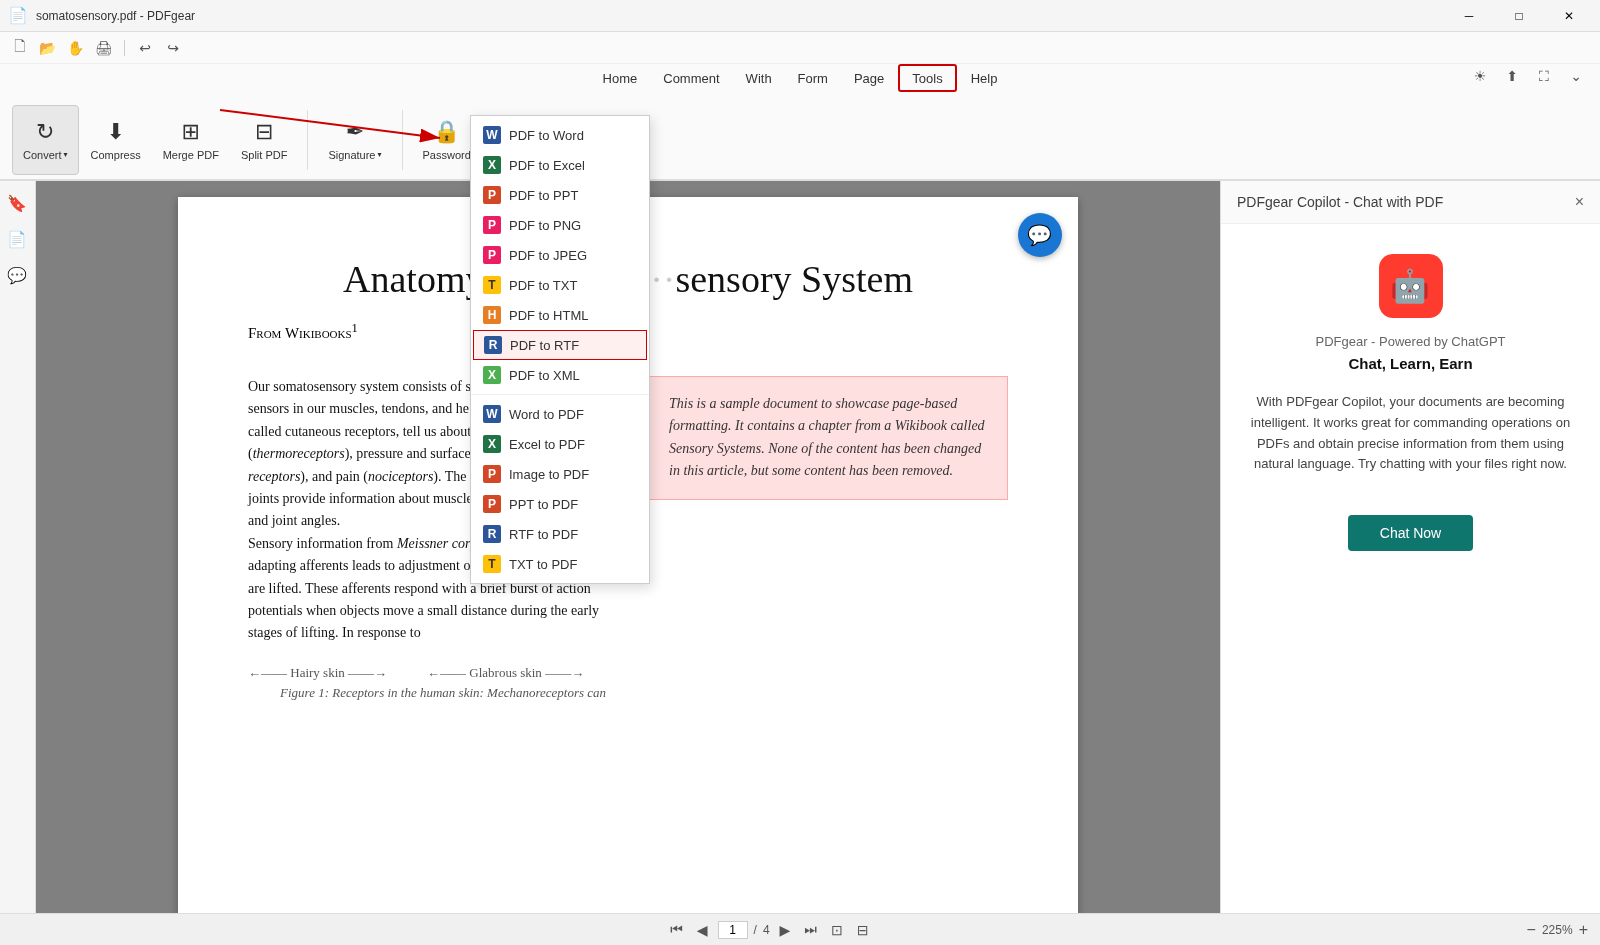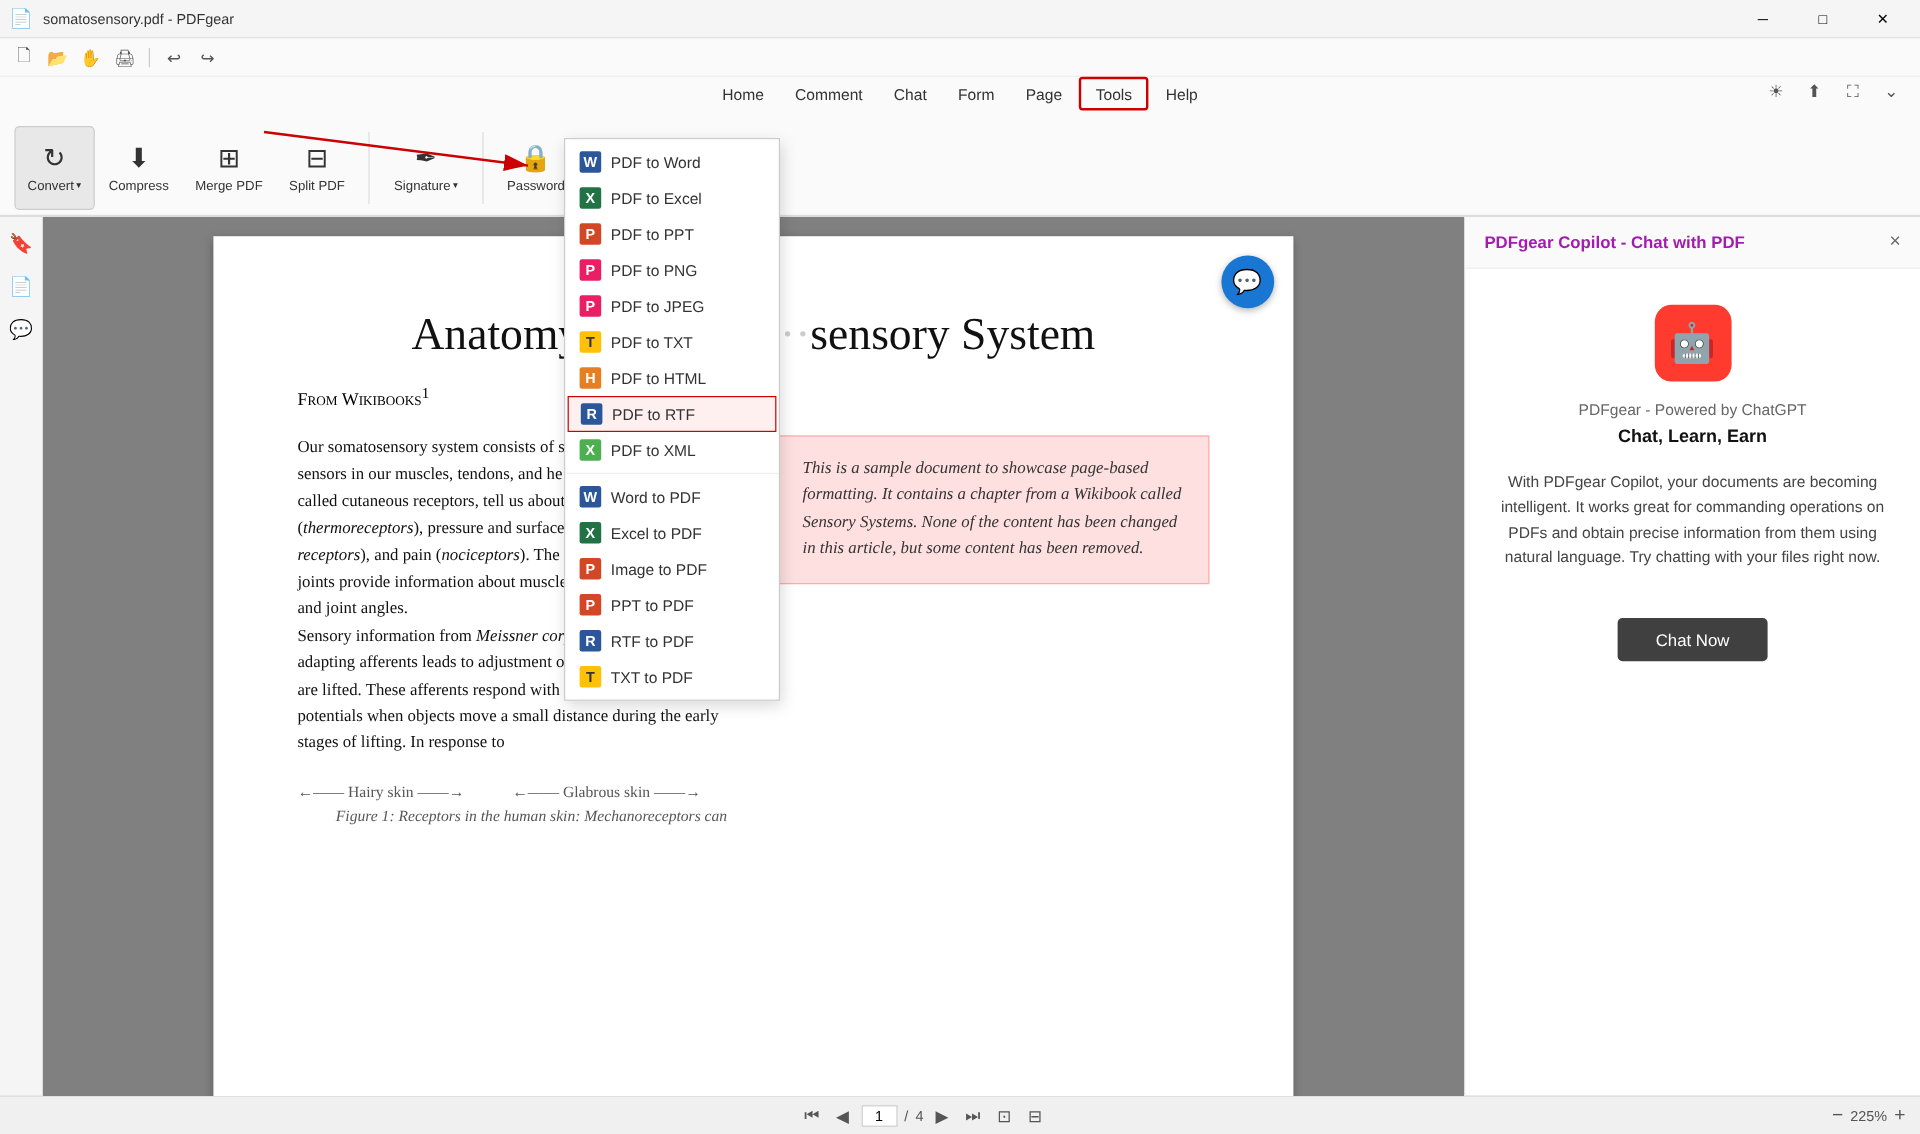--- a/index.html
+++ b/index.html
@@ -201,37 +201,37 @@
       border-left: 1px solid #ddd;
       display: flex;
       flex-direction: column;
     }
     .panel-header {
       display: flex; align-items: center; justify-content: space-between;
       padding: 12px 16px;
       border-bottom: 1px solid #eee;
       background: #fafafa;
     }
-    .panel-title { font-size: 14px; font-weight: 700; color: #a21caf; }
+    .panel-title { font-size: 14px; font-weight: 400; color: #404040; }
     .panel-close { border: none; background: transparent; cursor: pointer; font-size: 16px; color: #666; }
     .panel-body { flex: 1; display: flex; flex-direction: column; align-items: center; padding: 30px 20px; }
     .panel-logo {
       width: 64px; height: 64px;
       background: #ff3b30;
       border-radius: 14px;
       display: flex; align-items: center; justify-content: center;
       color: white; font-size: 32px; margin-bottom: 16px;
     }
     .panel-brand { font-size: 13px; color: #666; margin-bottom: 6px; }
     .panel-tagline { font-size: 15px; font-weight: 700; color: #111; margin-bottom: 20px; }
     .panel-desc {
       font-size: 13px; color: #444; text-align: center; line-height: 1.6; margin-bottom: 40px;
     }
     .chat-now-btn {
-      background: #404040; color: white; border: none; border-radius: 4px;
+      background: #0f766e; color: white; border: none; border-radius: 4px;
       padding: 10px 32px; font-size: 14px; cursor: pointer; font-weight: 500;
     }
 
     
     .bottom-bar {
       height: 32px;
       background: #f0f0f0;
       border-top: 1px solid #ddd;
       display: flex;
       align-items: center;
@@ -271,21 +271,21 @@
     <button class="qa-btn" title="Hand">✋</button>
     <button class="qa-btn" title="Print">🖨</button>
     <div class="qa-sep"></div>
     <button class="qa-btn" title="Undo">↩</button>
     <button class="qa-btn" title="Redo">↪</button>
   </div>
 
   <div class="menu-bar">
     <button class="menu-item">Home</button>
     <button class="menu-item">Comment</button>
-    <button class="menu-item">Chat</button>
+    <button class="menu-item">With</button>
     <button class="menu-item">Form</button>
     <button class="menu-item">Page</button>
     <button class="menu-item highlighted active">Tools</button>
     <button class="menu-item">Help</button>
 
     <div style="position:absolute; right:12px; display:flex; gap:8px; align-items:center;">
       <button class="qa-btn">☀</button>
       <button class="qa-btn">⬆</button>
       <button class="qa-btn">⛶</button>
       <button class="qa-btn">⌄</button>
@@ -416,21 +416,21 @@
     <div class="sidebar-icon">🔖</div>
     <div class="sidebar-icon">📄</div>
     <div class="sidebar-icon">💬</div>
   </div>
 
   <div class="pdf-viewer">
     <div class="pdf-page">
       <button class="chat-fab" style="position:absolute; right:16px; top:16px;">💬</button>
 
       <h1 class="pdf-title">Anatomy of the S<span style="color:#ccc">·····</span>sensory System</h1>
-      <div style="font-family:'Times New Roman',serif; font-variant:small-caps; font-size:15px; margin-bottom:20px;">
+      <div style="font-family:'Times New Roman',serif; font-variant:small-caps; font-size:15px; margin-bottom:34px;">
         From Wikibooks<sup>1</sup>
       </div>
 
       <div style="display:flex; gap:20px;">
         <div style="flex:1;">
           <p class="pdf-body">Our somatosensory system consists of sensors in our skin and sensors in our muscles, tendons, and he receptors in the skin, the so called cutaneous receptors, tell us about temperature (<span class="pdf-italic">thermoreceptors</span>), pressure and surface texture (<span class="pdf-italic">mechano receptors</span>), and pain (<span class="pdf-italic">nociceptors</span>). The receptors in muscles and joints provide information about muscle length, muscle tension, and joint angles.</p>
           <p class="pdf-body">Sensory information from <span class="pdf-italic">Meissner corpuscles</span> and rapidly adapting afferents leads to adjustment of grip force when objects are lifted. These afferents respond with a brief burst of action potentials when objects move a small distance during the early stages of lifting. In response to</p>
         </div>
         <div style="width:360px; flex-shrink:0;">
           <div class="pdf-note-box">

